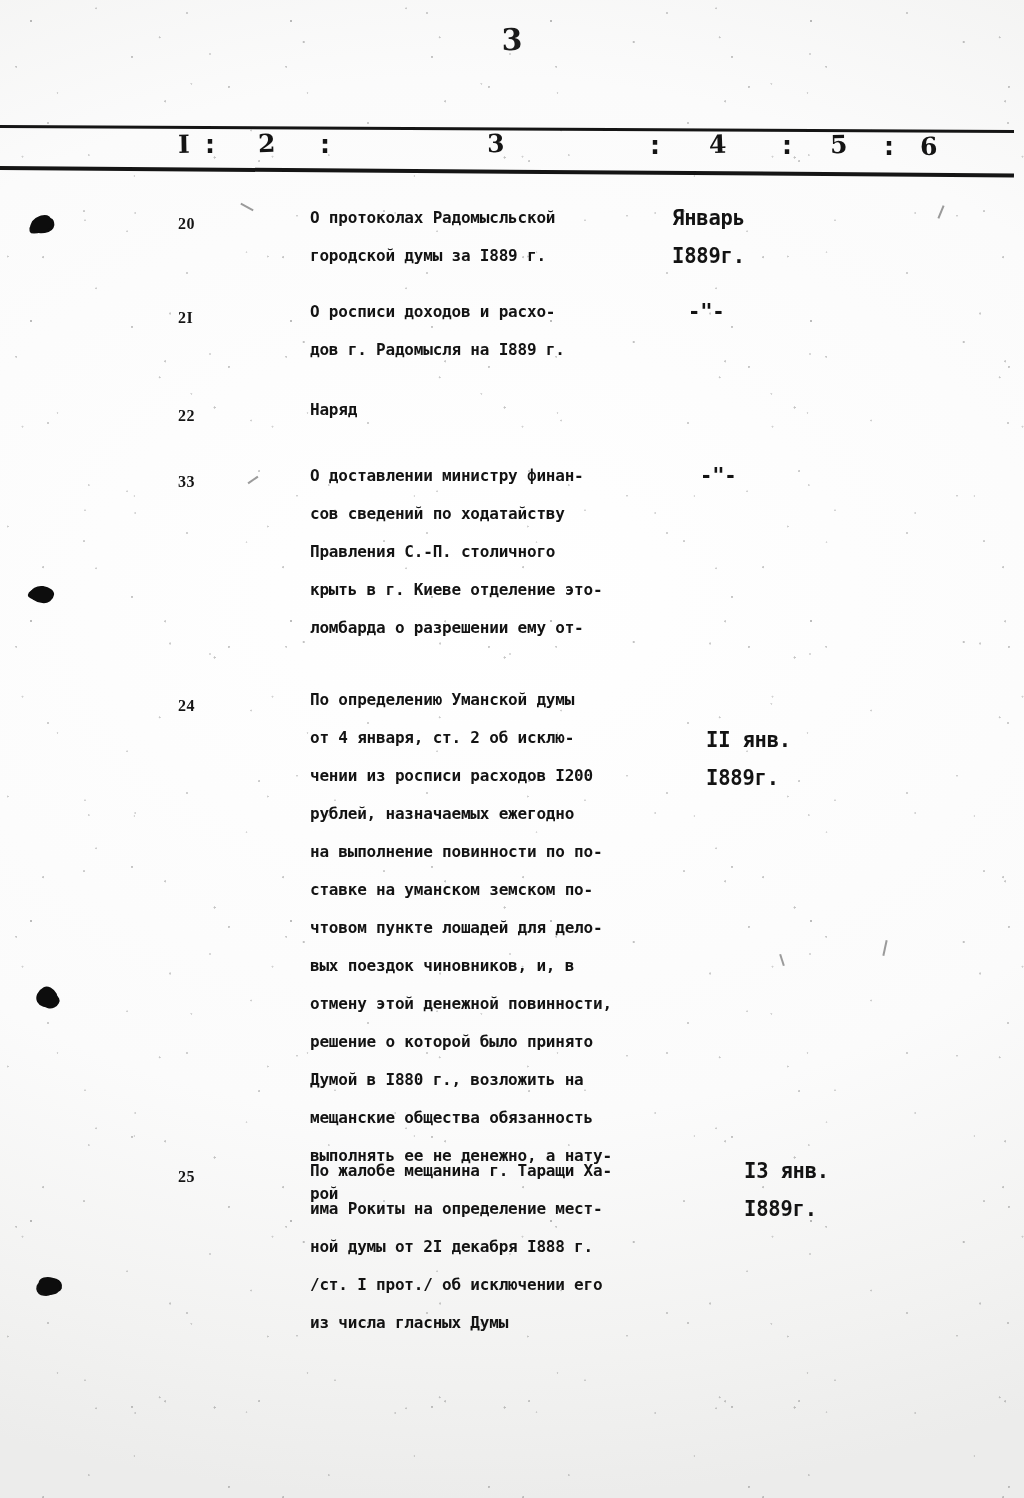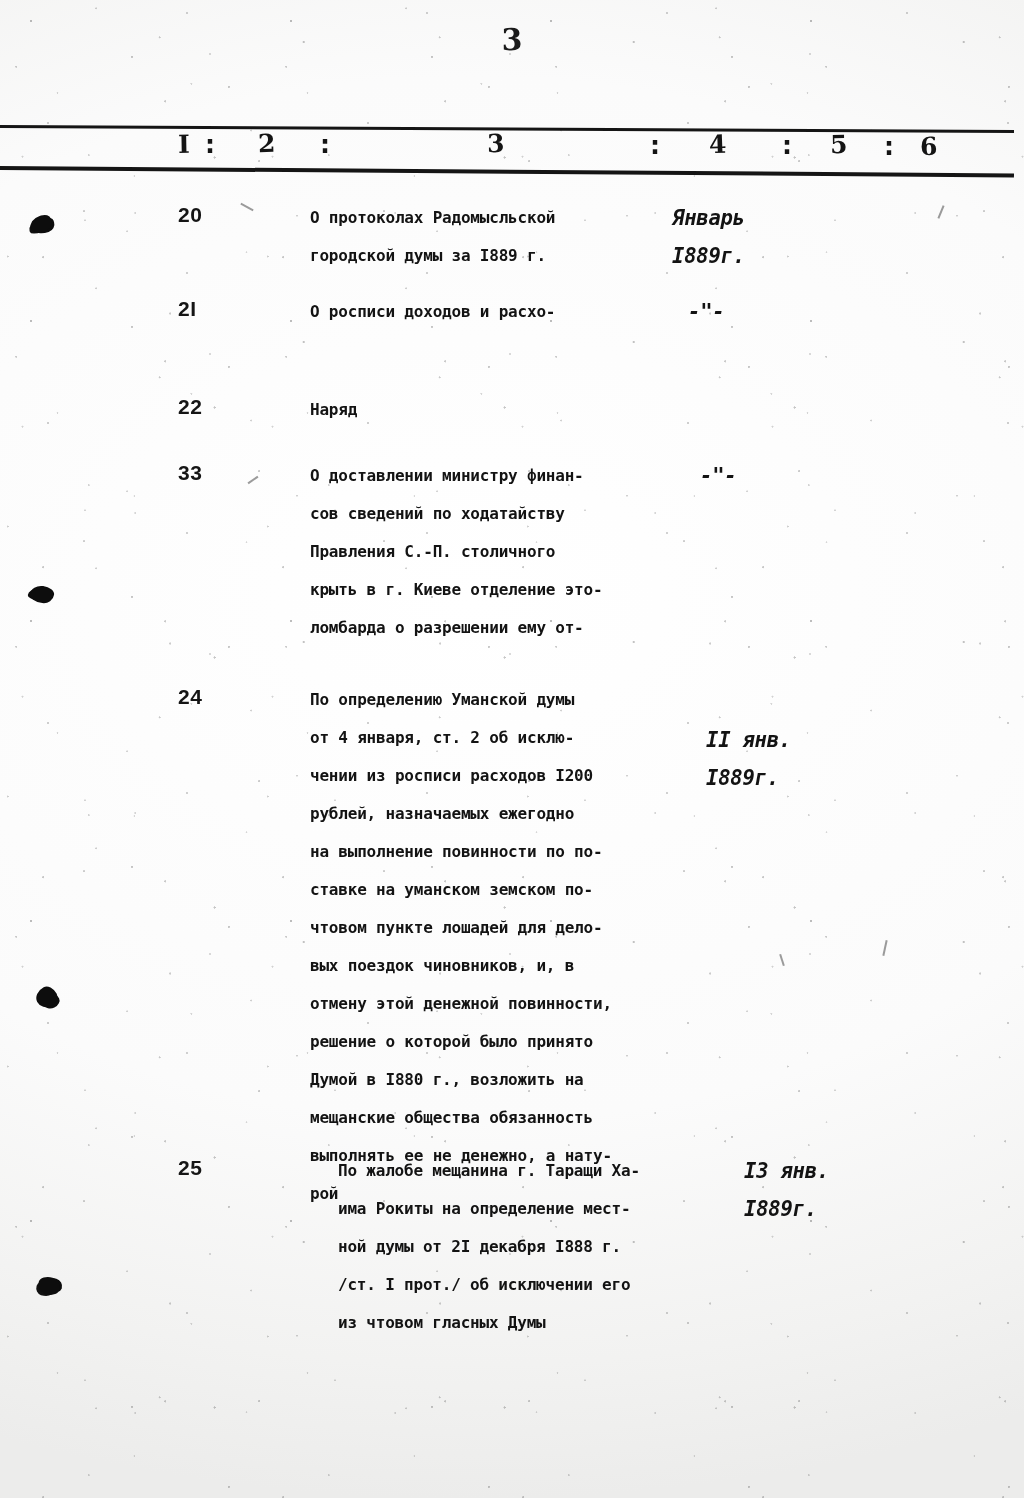--- a/index.html
+++ b/index.html
@@ -136,23 +136,23 @@
     height: 1498px;
   }
   .row {
     position: absolute;
     left: 0;
     width: 1024px;
   }
   .row .num {
     position: absolute;
     left: 178px;
-    top: 4px;
-    font-family: Liberation Sans, sans-serif;
-    font-size: 21px;
+    top: 16px;
+    font-family: Liberation Serif, serif;
+    font-size: 16px;
     font-weight: 600;
     color: #151515;
     letter-spacing: .5px;
   }
   .row .body {
     position: absolute;
     left: 310px;
     top: 0;
     width: 440px;
   }
@@ -171,21 +171,20 @@
     width: 220px;
   }
   .row .date .ln {
     font-family: "DejaVu Sans Mono", "Liberation Mono", monospace;
     font-size: 20.5px;
     font-weight: 600;
     color: #131313;
     line-height: 38px;
     white-space: pre;
     letter-spacing: -0.2px;
-    font-style: italic;
   }
 
   
   .blot {
     position: absolute;
     background: #0d0d0d;
   }
   .blot.b1 {
     left: 30px; top: 216px; width: 22px; height: 16px;
     border-radius: 58% 42% 46% 64% / 62% 38% 60% 40%;
@@ -262,20 +261,21 @@
       <div class="date" style="left:672px;">
         <div class="ln">Январь</div>
         <div class="ln">I889г.</div>
       </div>
     </div>
 
     <div class="row" style="top:293px;">
       <span class="num">2I</span>
       <div class="body">
         <div class="ln">О росписи доходов и расхо-</div>
+        <div class="ln">дов г. Радомысля на I889 г.</div>
       </div>
       <div class="date" style="left:688px;">
         <div class="ln">-"-</div>
       </div>
     </div>
 
     <div class="row" style="top:391px;">
       <span class="num">22</span>
       <div class="body">
         <div class="ln">Наряд</div>
@@ -315,26 +315,26 @@
         <div class="ln">рой</div>
       </div>
       <div class="date" style="left:706px;margin-top:40px;">
         <div class="ln">II янв.</div>
         <div class="ln">I889г.</div>
       </div>
     </div>
 
     <div class="row" style="top:1152px;">
       <span class="num">25</span>
-      <div class="body" style="width:490px;margin-left:28px;">
+      <div class="body" style="width:490px;">
         <div class="ln">По жалобе мещанина г. Таращи Ха-</div>
         <div class="ln">има Рокиты на определение мест-</div>
         <div class="ln">ной думы от 2I декабря I888 г.</div>
         <div class="ln">/ст. I прот./ об исключении его</div>
-        <div class="ln">из чтовом гласных Думы</div>
+        <div class="ln">из числа гласных Думы</div>
       </div>
       <div class="date" style="left:744px;">
         <div class="ln">I3 янв.</div>
         <div class="ln">I889г.</div>
       </div>
     </div>
 
   </div>
 
   <div class="blot b1"></div>

